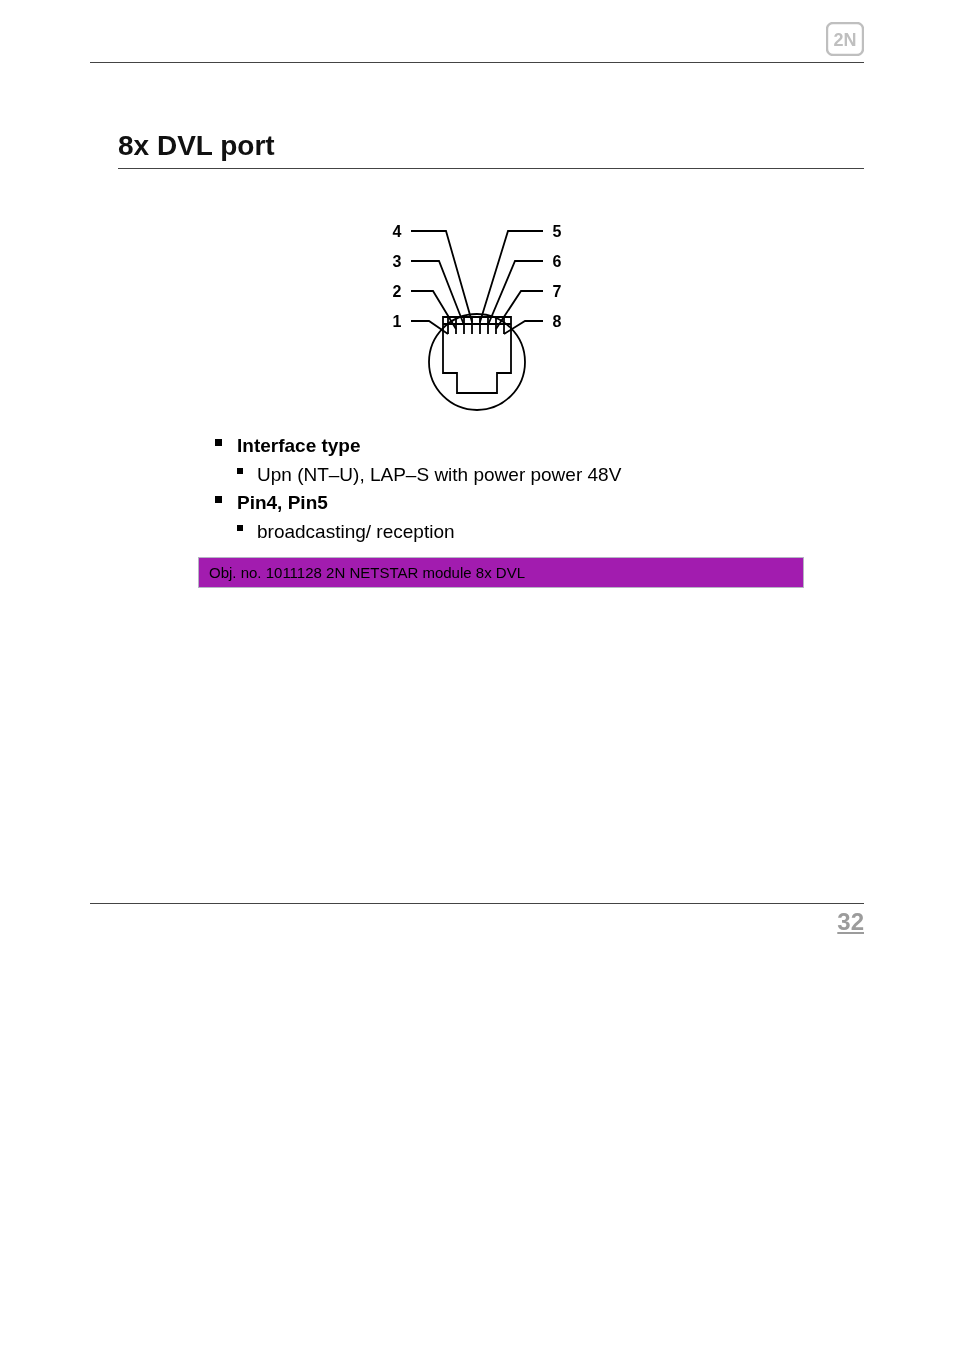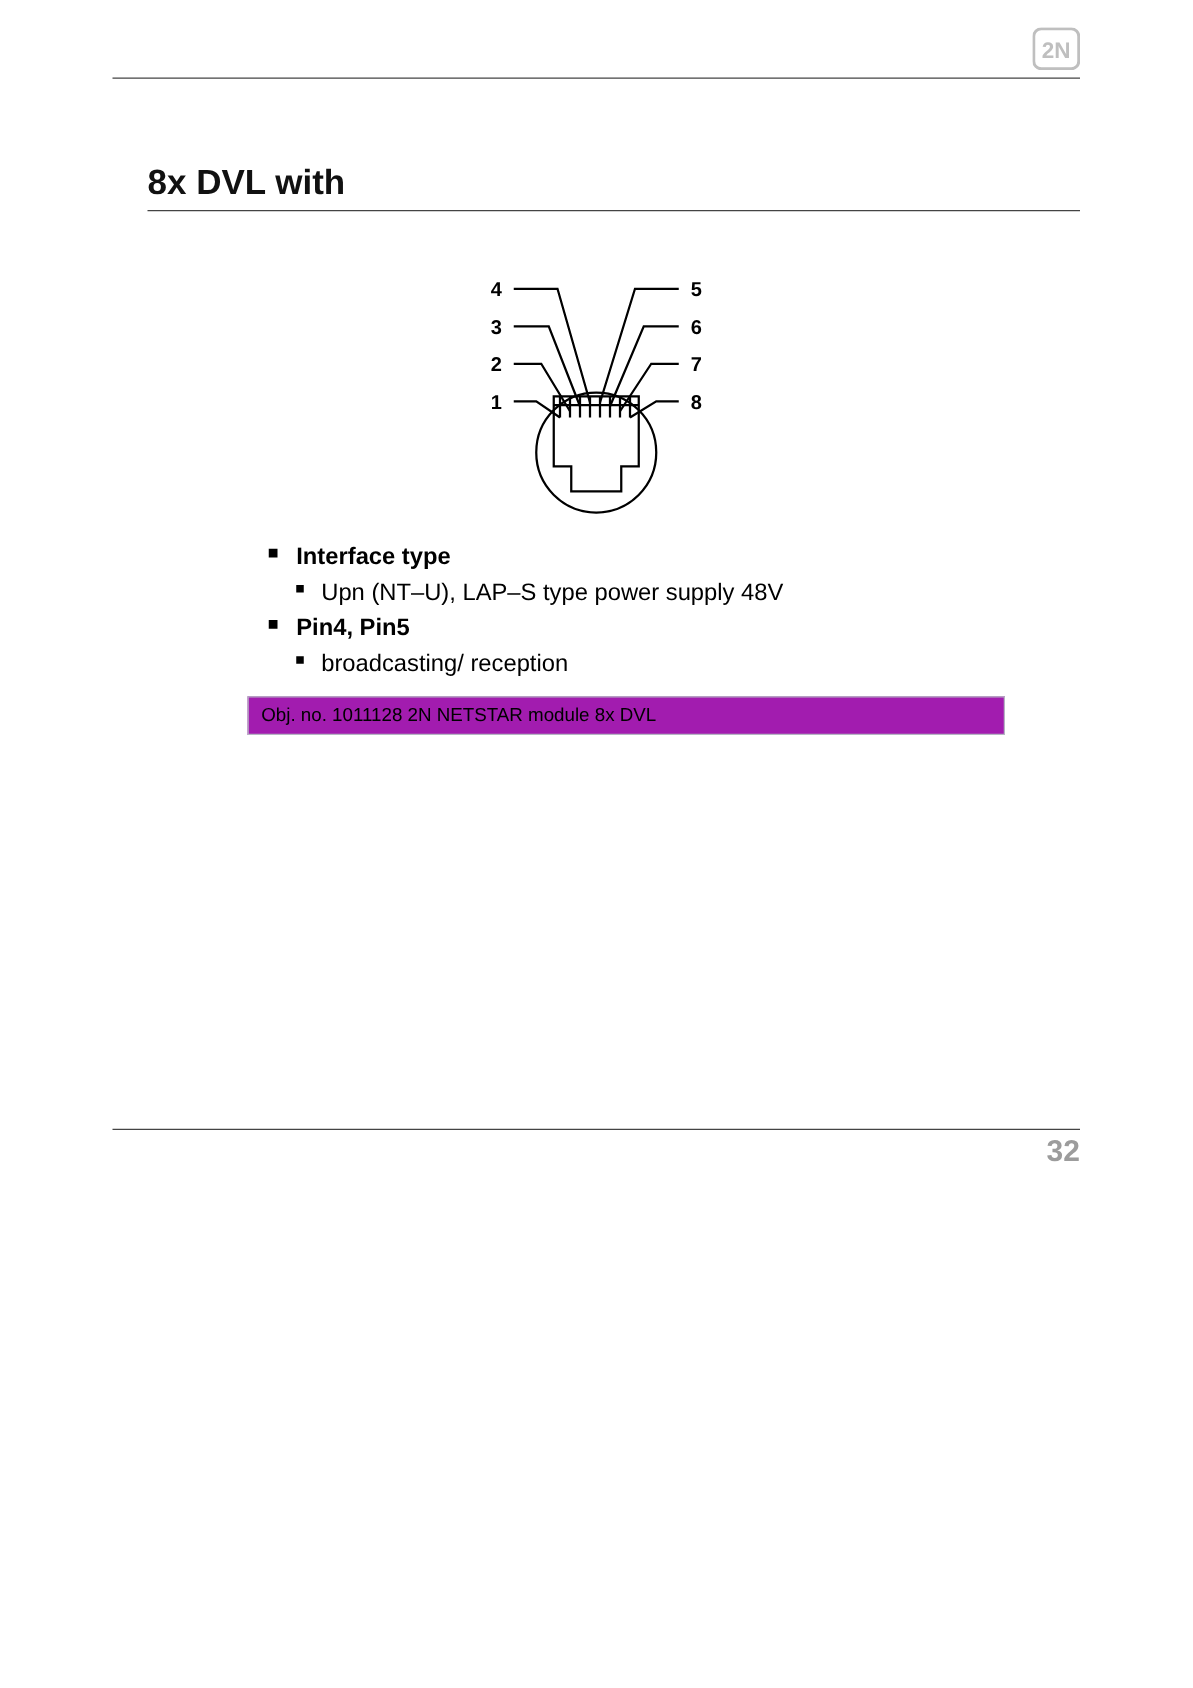--- a/index.html
+++ b/index.html
@@ -112,36 +112,37 @@
   .footer-rule {
     border-top: 1px solid #444444;
     height: 0;
   }
   .page-number {
     text-align: right;
     font-size: 24px;
     font-weight: bold;
     color: #9c9c9c;
     margin-top: 4px;
+    text-decoration: underline;
   }
 </style>
 </head>
 <body>
 
 <div class="page">
   <div class="top-rule"></div>
 
   <div class="logo">
     <svg width="38" height="34" viewBox="0 0 38 34">
       <rect x="1" y="1" width="36" height="32" rx="6" ry="6" fill="none" stroke="#bfbfbf" stroke-width="2.4"></rect>
       <text x="19" y="24" text-anchor="middle" font-family="Verdana, sans-serif" font-size="18" font-weight="bold" fill="#bfbfbf">2N</text>
     </svg>
   </div>
 
-  <h1 class="heading">8x DVL with</h1>
+  <h1 class="heading">8x DVL port</h1>
 
   <div class="diagram">
     <svg width="260" height="220" viewBox="0 0 260 220">
       <g stroke="#000" stroke-width="1.8" fill="none">
 
         <circle cx="130" cy="165" r="48"></circle>
 
         <path d="M96 120 L164 120 L164 176 L150 176 L150 196 L110 196 L110 176 L96 176 Z"></path>
 
         <line x1="96" y1="127" x2="164" y2="127"></line>
@@ -176,21 +177,21 @@
         <text x="210" y="40" text-anchor="middle">5</text>
       </g>
     </svg>
   </div>
 
   <div class="specs">
     <ul>
       <li class="spec-item">
         <span class="spec-label">Interface type</span>
         <ul class="sub-list">
-          <li class="sub-item">Upn (NT–U), LAP–S type power supply 48V</li>
+          <li class="sub-item">Upn (NT–U), LAP–S with power power 48V</li>
         </ul>
       </li>
       <li class="spec-item">
         <span class="spec-label">Pin4, Pin5</span>
         <ul class="sub-list">
           <li class="sub-item">broadcasting/ reception</li>
         </ul>
       </li>
     </ul>
   </div>

